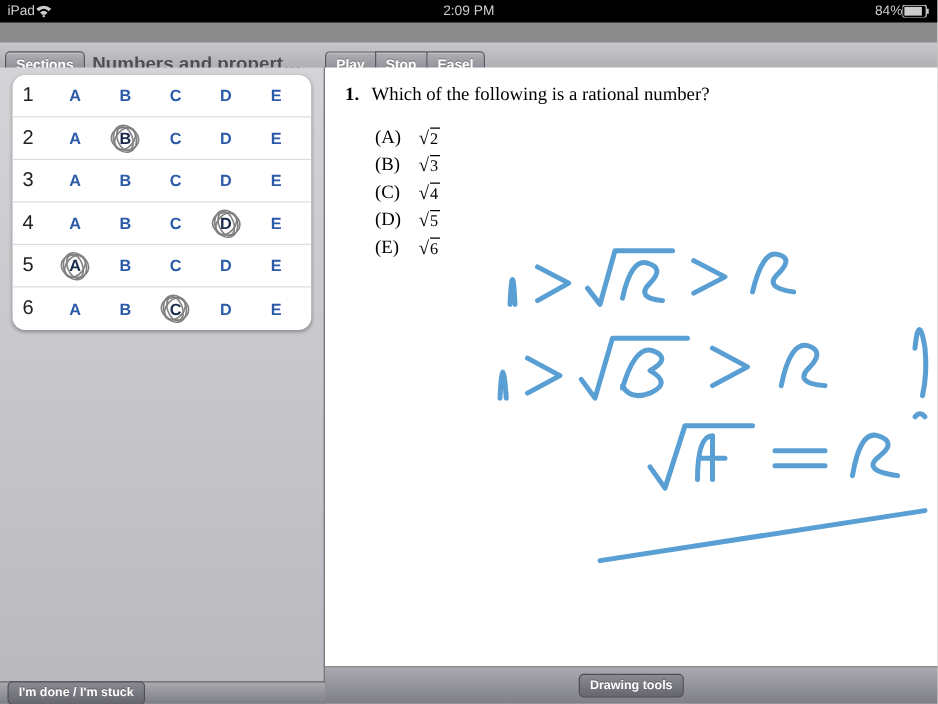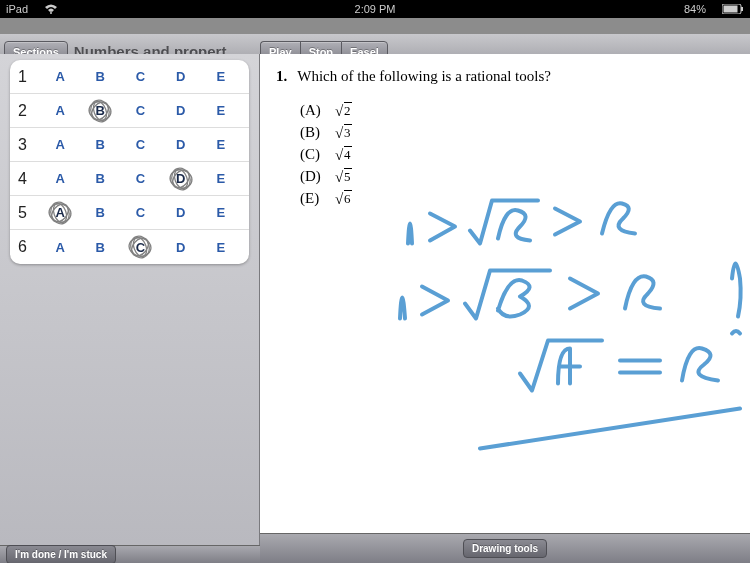--- a/index.html
+++ b/index.html
@@ -1,21 +1,21 @@
 <!DOCTYPE html>
 <html><head>
 <meta charset="utf-8">
 <style>
   * { box-sizing: border-box; margin: 0; padding: 0; }
   html, body { width: 750px; height: 563px; font-family: "Helvetica Neue", Helvetica, Arial, sans-serif; overflow: hidden; }
   body { background: #8c8c8c; }
 
   
   .status-bar { height: 18px; background: #000; color: #ccc; font-size: 11px; display: flex; align-items: center; padding: 0 6px; justify-content: space-between; }
-  .status-left, .status-right { display: flex; align-items: center; gap: 16px; }
+  .status-left, .status-right { display: flex; align-items: center; gap: 0; }
   .status-center { position: absolute; left: 0; right: 0; text-align: center; pointer-events: none; }
   .wifi-icon svg { display: block; }
   .battery-icon svg { display: block; }
 
   
   .toolbar { height: 36px; background: linear-gradient(#c8c8cc, #9c9ca2); border-bottom: 1px solid #666; display: flex; align-items: center; position: relative; margin-top: 16px; }
   .toolbar-left { width: 260px; display: flex; align-items: center; padding-left: 4px; gap: 6px; }
   .toolbar-center { flex: 1; text-align: center; font-weight: bold; color: #4a4a4a; font-size: 16px; text-shadow: 0 1px 0 rgba(255,255,255,0.4); }
   .toolbar-right { display: flex; gap: 0; padding-right: 6px; }
   .bar-btn { background: linear-gradient(#b0b0b6, #7e7e86); border: 1px solid #5a5a60; color: #fff; font-size: 11px; font-weight: bold; padding: 4px 8px; border-radius: 4px; text-shadow: 0 -1px 0 rgba(0,0,0,0.3); box-shadow: inset 0 1px 0 rgba(255,255,255,0.25); cursor: pointer; }
@@ -187,21 +187,21 @@
             <div class="choice">E</div>
           </div>
         </div>
       </div>
   </div>
 
   <div class="content">
     <div class="question">
       <div class="question-head">
         <span class="qn">1.</span>
-        <span>Which of the following is a rational tools?</span>
+        <span>Which of the following is a rational number?</span>
       </div>
       <div class="options" id="options">
           <div class="option-row">
             <span class="opt-label">(A)</span>
             <span class="opt-val">
               <span class="radical">
                 <span class="radnum">2</span>
               </span>
             </span>
           </div>

